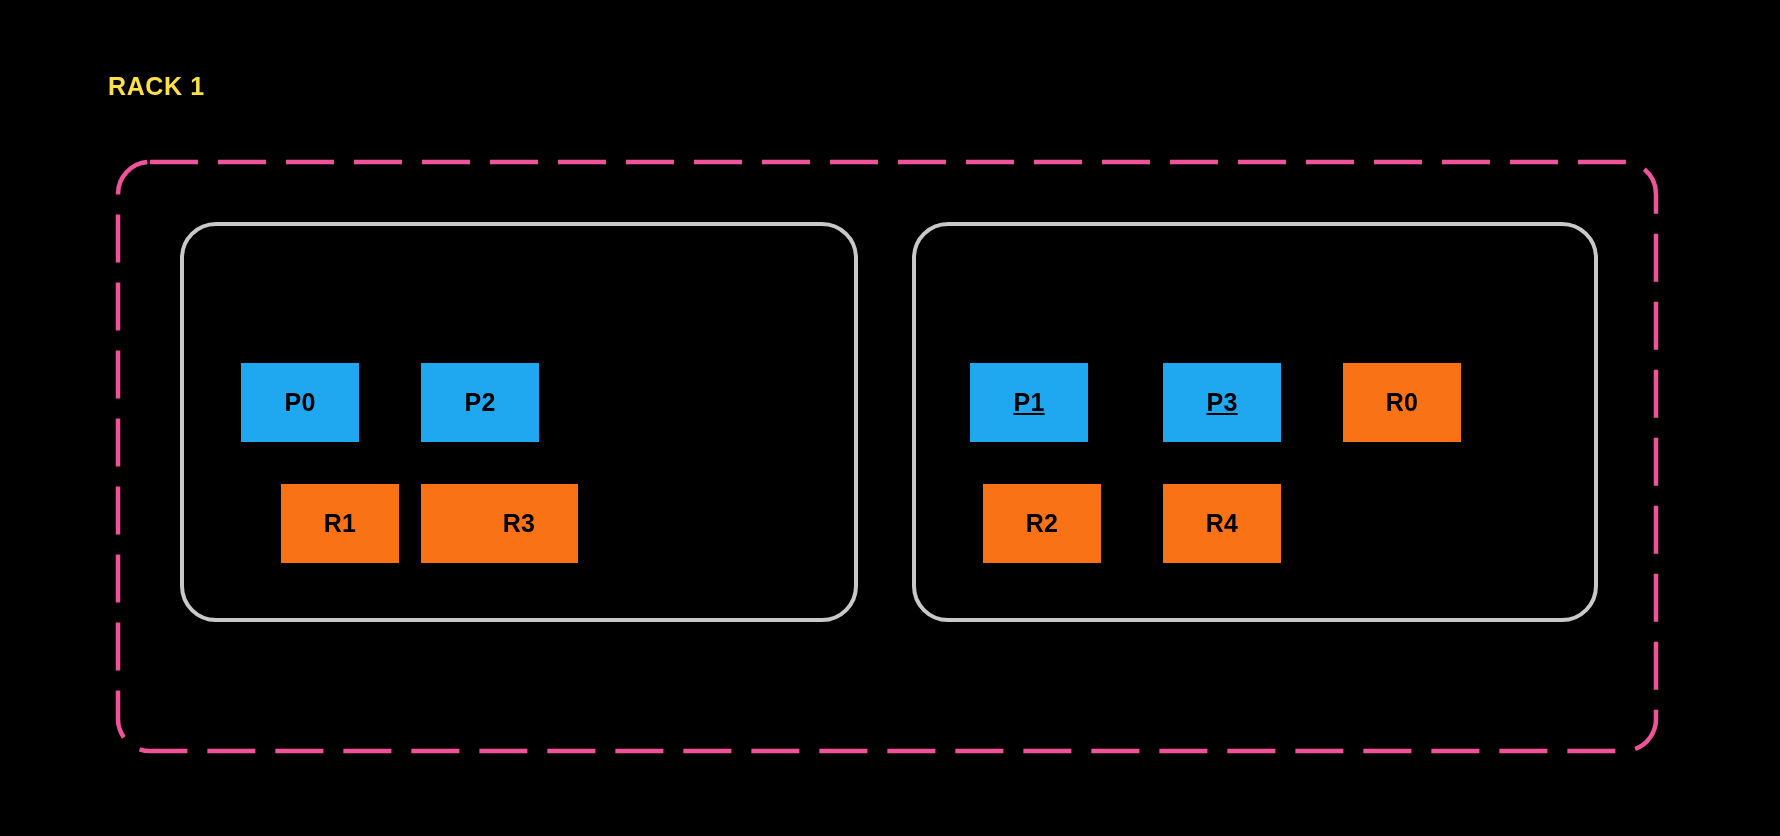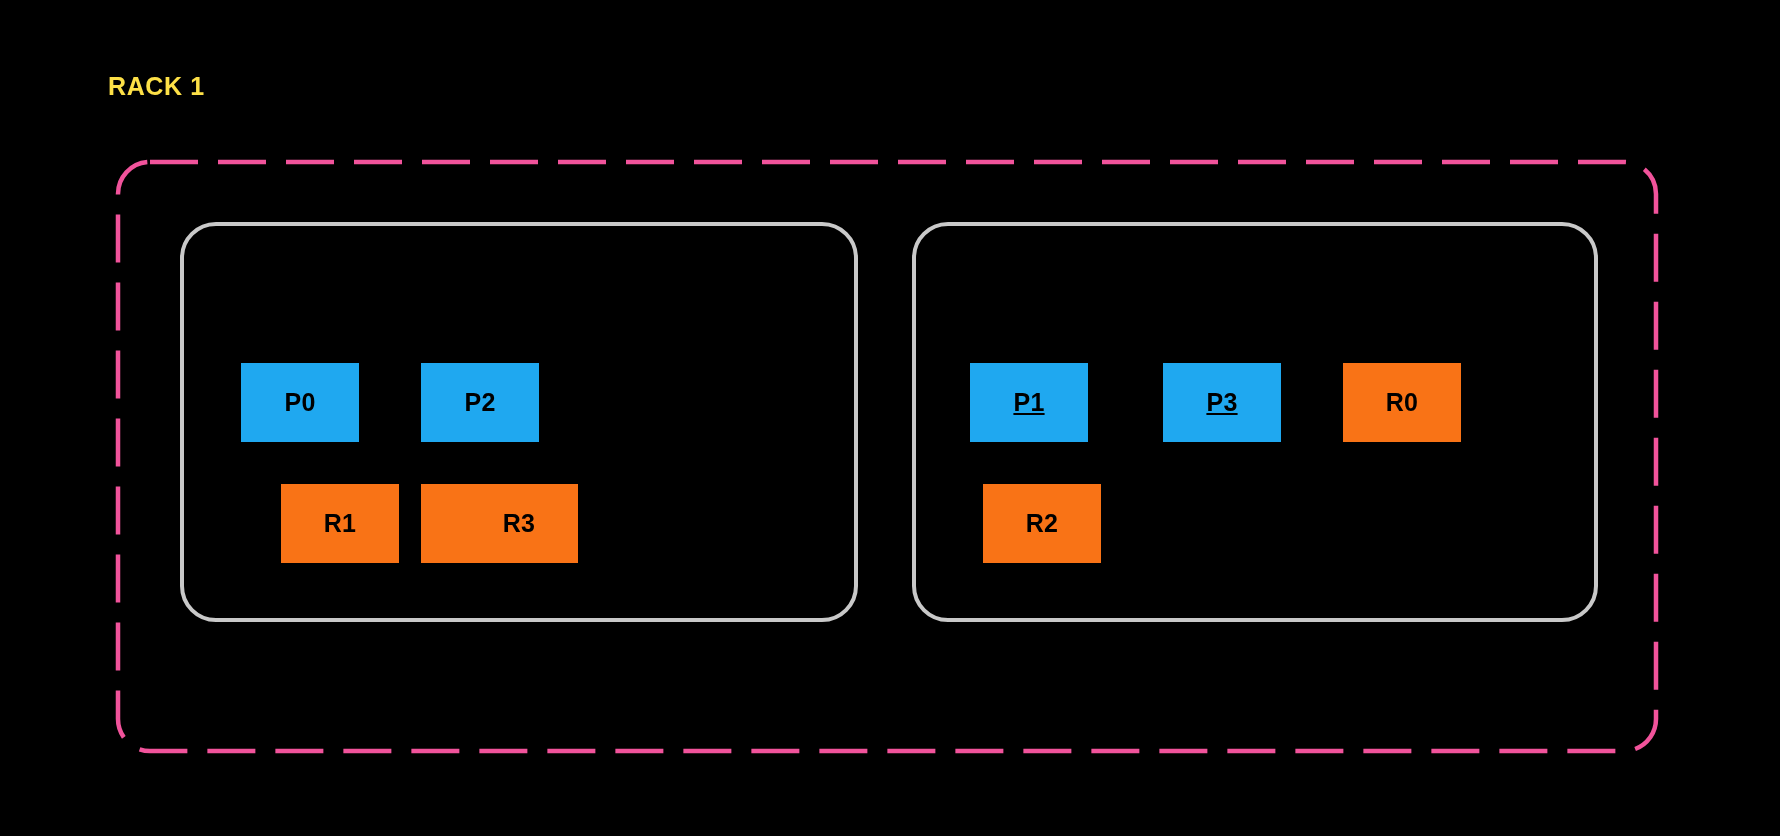--- a/index.html
+++ b/index.html
@@ -137,14 +137,17 @@
   </div>
   <div class="chip primary c-r1-2">
     <span>P3</span>
   </div>
   <div class="chip replica c-r1-3">
     <span>R0</span>
   </div>
   <div class="chip replica c-r2-1">
     <span>R2</span>
   </div>
+  <div class="chip replica c-r2-2">
+    <span>R4</span>
+  </div>
 
 </div>
 
 </body></html>

